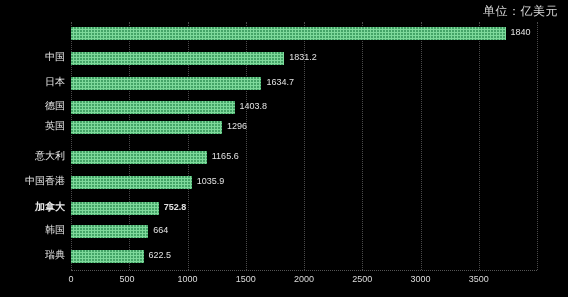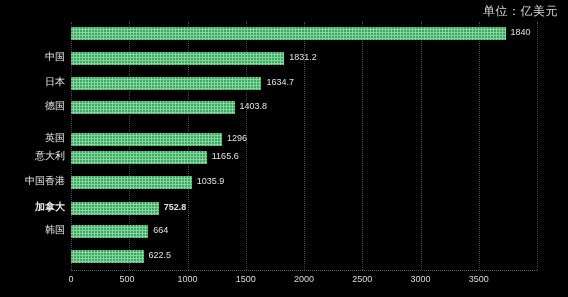--- a/index.html
+++ b/index.html
@@ -128,21 +128,21 @@
         <div class="row" style="top: 49.6px; height: 24.8px;">
           <div class="cat-label-wrap">日本</div>
           <div class="bar" style="width: 190.443px; background-color: rgb(126, 217, 155);"></div>
           <div class="bar-value" style="left: 195.443px;">1634.7</div>
         </div>
         <div class="row" style="top: 74.4px; height: 24.8px;">
           <div class="cat-label-wrap">德国</div>
           <div class="bar" style="width: 163.543px; background-color: rgb(126, 217, 155);"></div>
           <div class="bar-value" style="left: 168.543px;">1403.8</div>
         </div>
-        <div class="row" style="top: 106px; height: 24.8px; text-decoration: underline;">
+        <div class="row" style="top: 94px; height: 24.8px; text-decoration: underline;">
           <div class="cat-label-wrap">英国</div>
           <div class="bar" style="width: 150.984px; background-color: rgb(126, 217, 155);"></div>
           <div class="bar-value" style="left: 155.984px;">1296</div>
         </div>
         <div class="row" style="top: 124px; height: 24.8px;">
           <div class="cat-label-wrap">意大利</div>
           <div class="bar" style="width: 135.792px; background-color: rgb(126, 217, 155);"></div>
           <div class="bar-value" style="left: 140.792px;">1165.6</div>
         </div>
         <div class="row" style="top: 148.8px; height: 24.8px;">
@@ -154,20 +154,21 @@
           <div class="cat-label-wrap">加拿大</div>
           <div class="bar" style="width: 87.7012px; background-color: rgb(126, 217, 155);"></div>
           <div class="bar-value" style="left: 92.7012px;">752.8</div>
         </div>
         <div class="row" style="top: 198.4px; height: 24.8px;">
           <div class="cat-label-wrap">韩国</div>
           <div class="bar" style="width: 77.356px; background-color: rgb(126, 217, 155);"></div>
           <div class="bar-value" style="left: 82.356px;">664</div>
         </div>
         <div class="row" style="top: 223.2px; height: 24.8px;">
+          <div class="cat-label-wrap">瑞典</div>
           <div class="bar" style="width: 72.5212px; background-color: rgb(126, 217, 155);"></div>
           <div class="bar-value" style="left: 77.5212px;">622.5</div>
         </div>
       </div>
   </div>
 
   <div class="axis-line"></div>
   <div class="xticks" id="xticks-layer">
       <div class="xtick" style="left: 71px;">0</div>
       <div class="xtick" style="left: 127px;">500</div>

